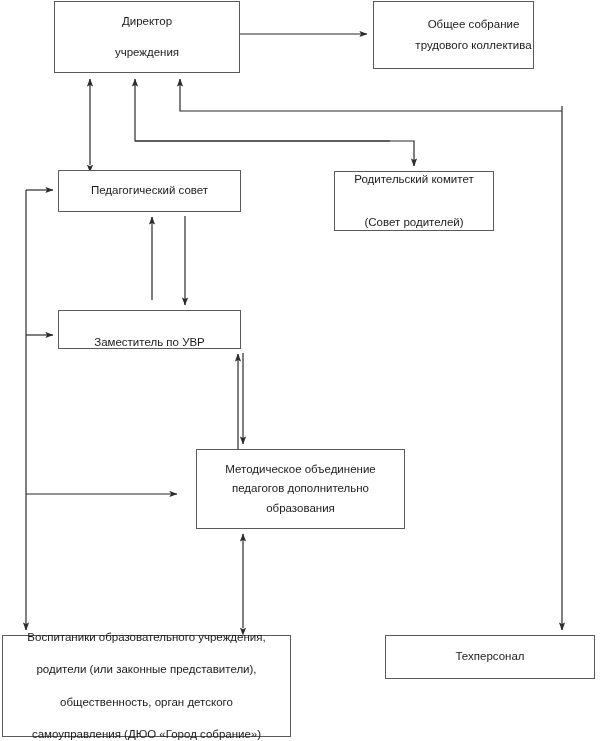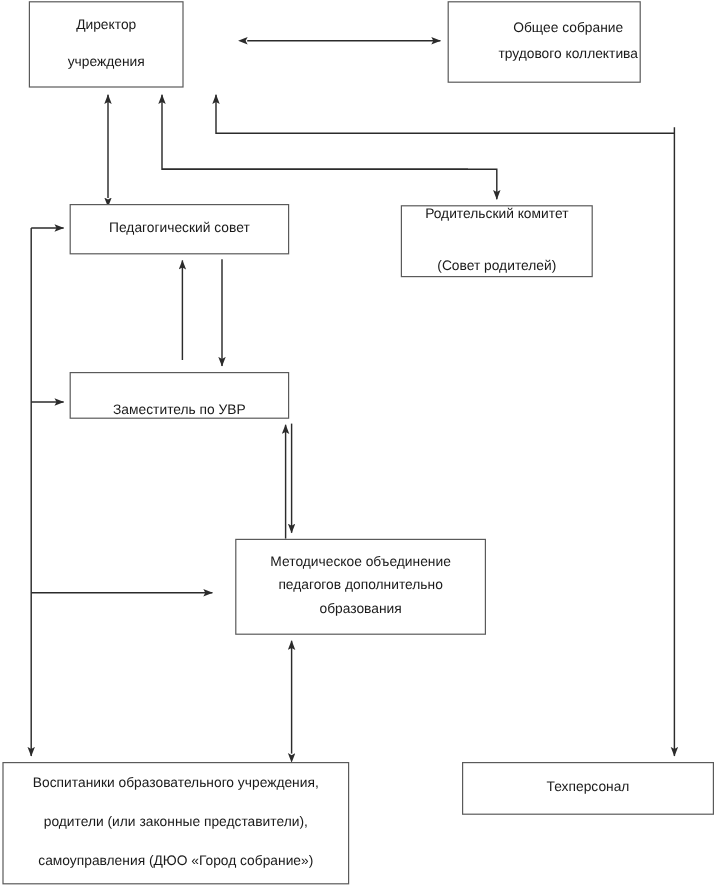--- a/index.html
+++ b/index.html
@@ -41,21 +41,21 @@
   }
   .node .line {
     display: block;
     white-space: nowrap;
   }
   
   .node.gap-wide .line + .line { margin-top: 20px; }
   .node.gap-mid  .line + .line { margin-top: 9px; }
   .node.gap-tight .line + .line { margin-top: 8px; }
 
-  #node-director      { left: 24px;  top: 1px;   width: 129px; height: 72px; }
+  #node-director      { left: 54px;  top: 1px;   width: 186px; height: 72px; }
   #node-general-meeting { left: 373px; top: 1px;  width: 161px; height: 68px; padding-left: 40px; }
   #node-pedagogical-council { left: 58px; top: 170px; width: 183px; height: 42px; }
   #node-parent-committee { left: 334px; top: 171px; width: 160px; height: 60px; gap: 24px; }
   #node-deputy        { left: 58px;  top: 310px; width: 183px; height: 39px; justify-content: flex-end; }
   #node-methodical    { left: 196px; top: 449px; width: 209px; height: 80px; }
   #node-stakeholders  { left: 2px;   top: 635px; width: 289px; height: 102px; }
   #node-techstaff     { left: 385px; top: 635px; width: 210px; height: 44px; }
 
   #node-pedagogical-council { font-size: 11.5px; }
   #node-stakeholders { font-size: 11.5px; gap: 13px; }
@@ -135,20 +135,21 @@
 
   <div class="node gap-tight" id="node-methodical">
     <span class="line">Методическое объединение</span>
     <span class="line">педагогов дополнительно</span>
     <span class="line">образования</span>
   </div>
 
   <div class="node gap-tight" id="node-stakeholders">
     <span class="line">Воспитаники образовательного учреждения,</span>
     <span class="line">родители (или законные представители),</span>
+    <span class="line">общественность, орган детского</span>
     <span class="line">самоуправления (ДЮО «Город собрание»)</span>
   </div>
 
   <div class="node" id="node-techstaff">
     <span class="line">Техперсонал</span>
   </div>
 
 </div>
 
 </body></html>

